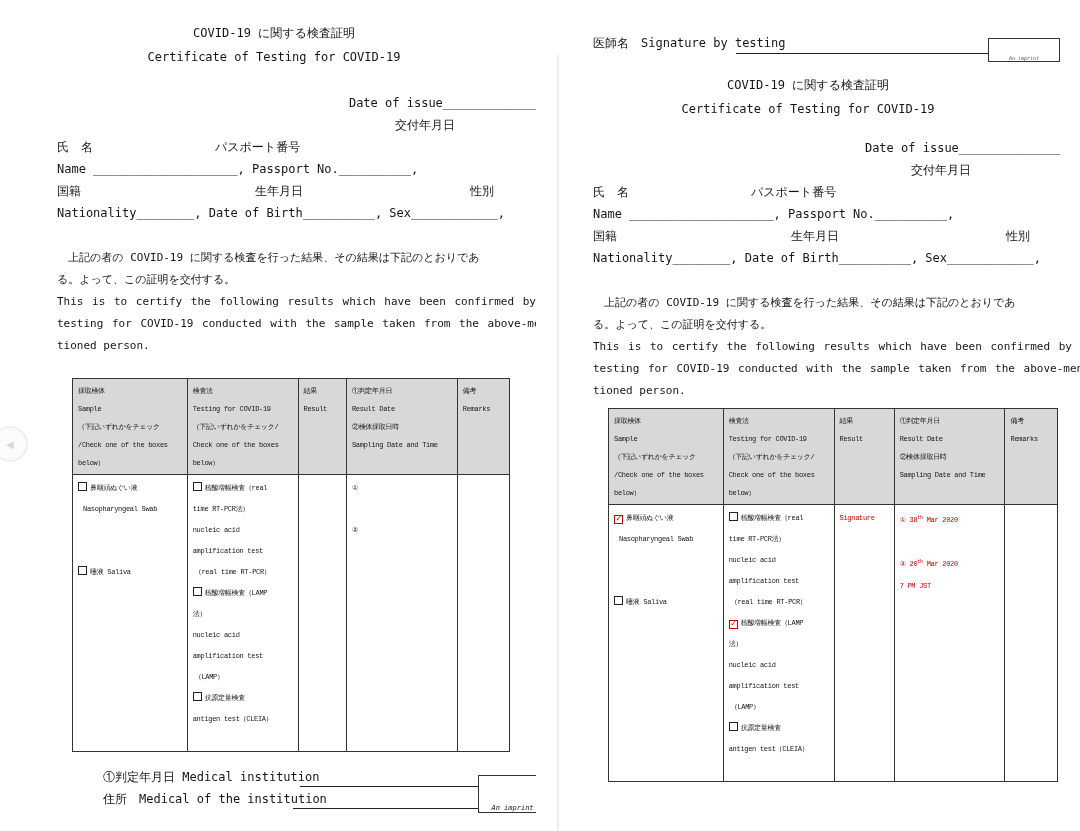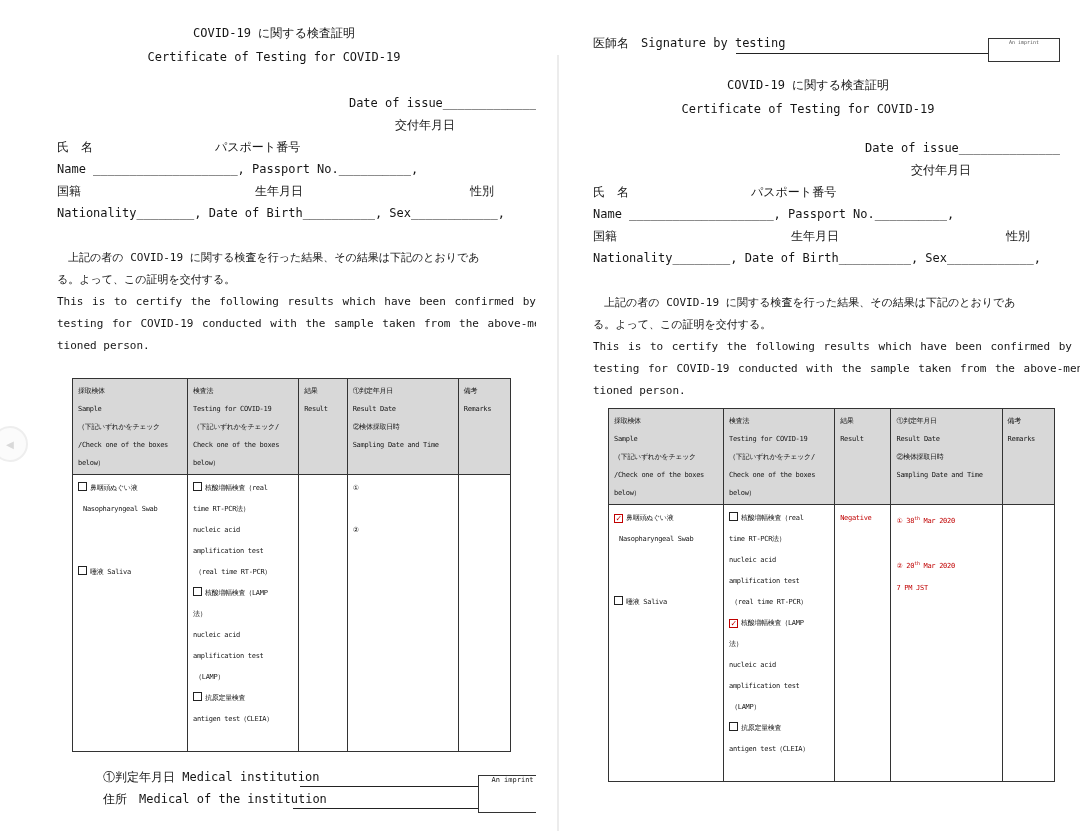--- a/index.html
+++ b/index.html
@@ -14,34 +14,34 @@
   .ctr{left:0;right:0;text-align:center;}
   .doi{left:auto;right:var(--re);text-align:right;}
   .doija{left:auto;right:calc(var(--re) + 89px);text-align:right;}
   .para{font-size:11px;}
   .ws{word-spacing:2px;}
 
   .hline{position:absolute;height:0;border-top:1px solid #222;}
 
   table.cert{position:absolute;left:72px;border-collapse:collapse;table-layout:fixed;
              font-size:7px;letter-spacing:-0.3px;}
-  table.cert td{border:1px solid #333;vertical-align:top;padding:3px 19px 0 5px;overflow:hidden;}
+  table.cert td{border:1px solid #333;vertical-align:top;padding:3px 19px 0 5px;overflow:hidden;font-family:Liberation Mono, monospace;}
   tr.hd td{background:#d8d8d8;height:92px;}
   tr.hd .tl{line-height:18px;}
   tr.bd td{height:273px;}
   tr.bd .tl{line-height:21px;}
   .tl{white-space:nowrap;}
   .red{color:#c00000;}
   sup{font-size:5px;}
 
   .cb{display:inline-block;width:7px;height:7px;border:1px solid #222;margin-right:3px;
       vertical-align:-1px;line-height:7px;text-align:center;background:#fff;}
   .cbr{border-color:#c00000;color:#c00000;font-size:9px;font-weight:bold;line-height:6px;}
 
-  .impbox{position:absolute;border:1px solid #333;display:flex;align-items:flex-start;justify-content:center;}
+  .impbox{position:absolute;border:1px solid #333;display:flex;align-items:flex-end;justify-content:center;font-style:italic;}
   .impbox.big{left:478px;top:775px;width:67px;height:36px;font-size:7px;}
   .impbox.small{left:452px;top:38px;width:70px;height:22px;font-size:5px;color:#555;}
 
   .navprev{position:absolute;left:-8px;top:426px;width:36px;height:36px;border-radius:50%;
            background:#fbfbfb;border:2px solid #eeeeee;color:#d9d9d9;font-size:13px;
            display:flex;align-items:center;justify-content:center;cursor:pointer;padding:0;}
   .navprev span{pointer-events:none;}
 </style>
 </head>
 <body>
@@ -230,21 +230,21 @@
               <div class="tl" style="padding-left: 2px;"><span>（real time RT-PCR）</span></div>
               <div class="tl"><span class="cb cbr">✓</span><span>核酸増幅検査（LAMP</span></div>
               <div class="tl"><span>法）</span></div>
               <div class="tl"><span>nucleic acid</span></div>
               <div class="tl"><span>amplification test</span></div>
               <div class="tl" style="padding-left: 2px;"><span>（LAMP）</span></div>
               <div class="tl"><span class="cb"></span><span>抗原定量検査</span></div>
               <div class="tl"><span>antigen test（CLEIA）</span></div>
             </td>
           <td>
-              <div class="tl red"><span>Negative</span></div>
+              <div class="tl red"><span>Signature</span></div>
             </td>
           <td>
               <div class="tl red"><span>①  38</span><sup>th</sup><span> Mar 2020</span></div>
               <div class="tl">&nbsp;</div>
               <div class="tl red"><span>②  20</span><sup>th</sup><span> Mar 2020</span></div>
               <div class="tl red"><span>7 PM JST</span></div>
             </td>
           <td></td>
         </tr>
       </tbody>

